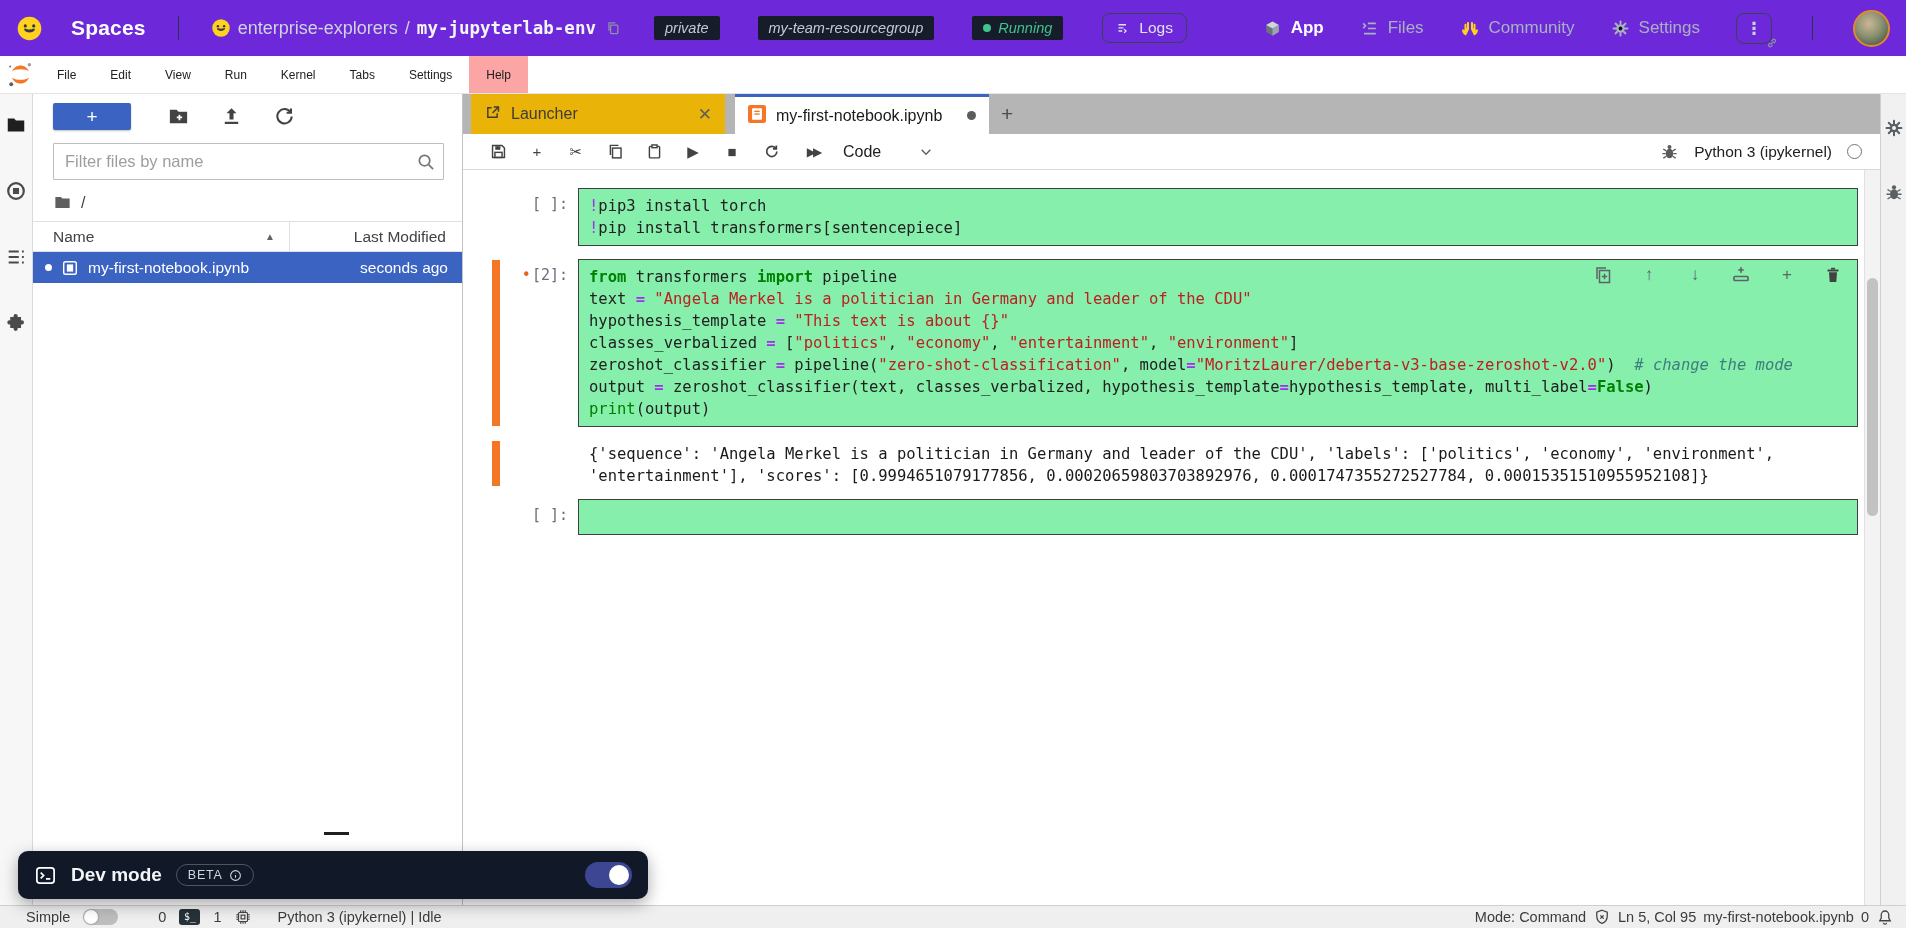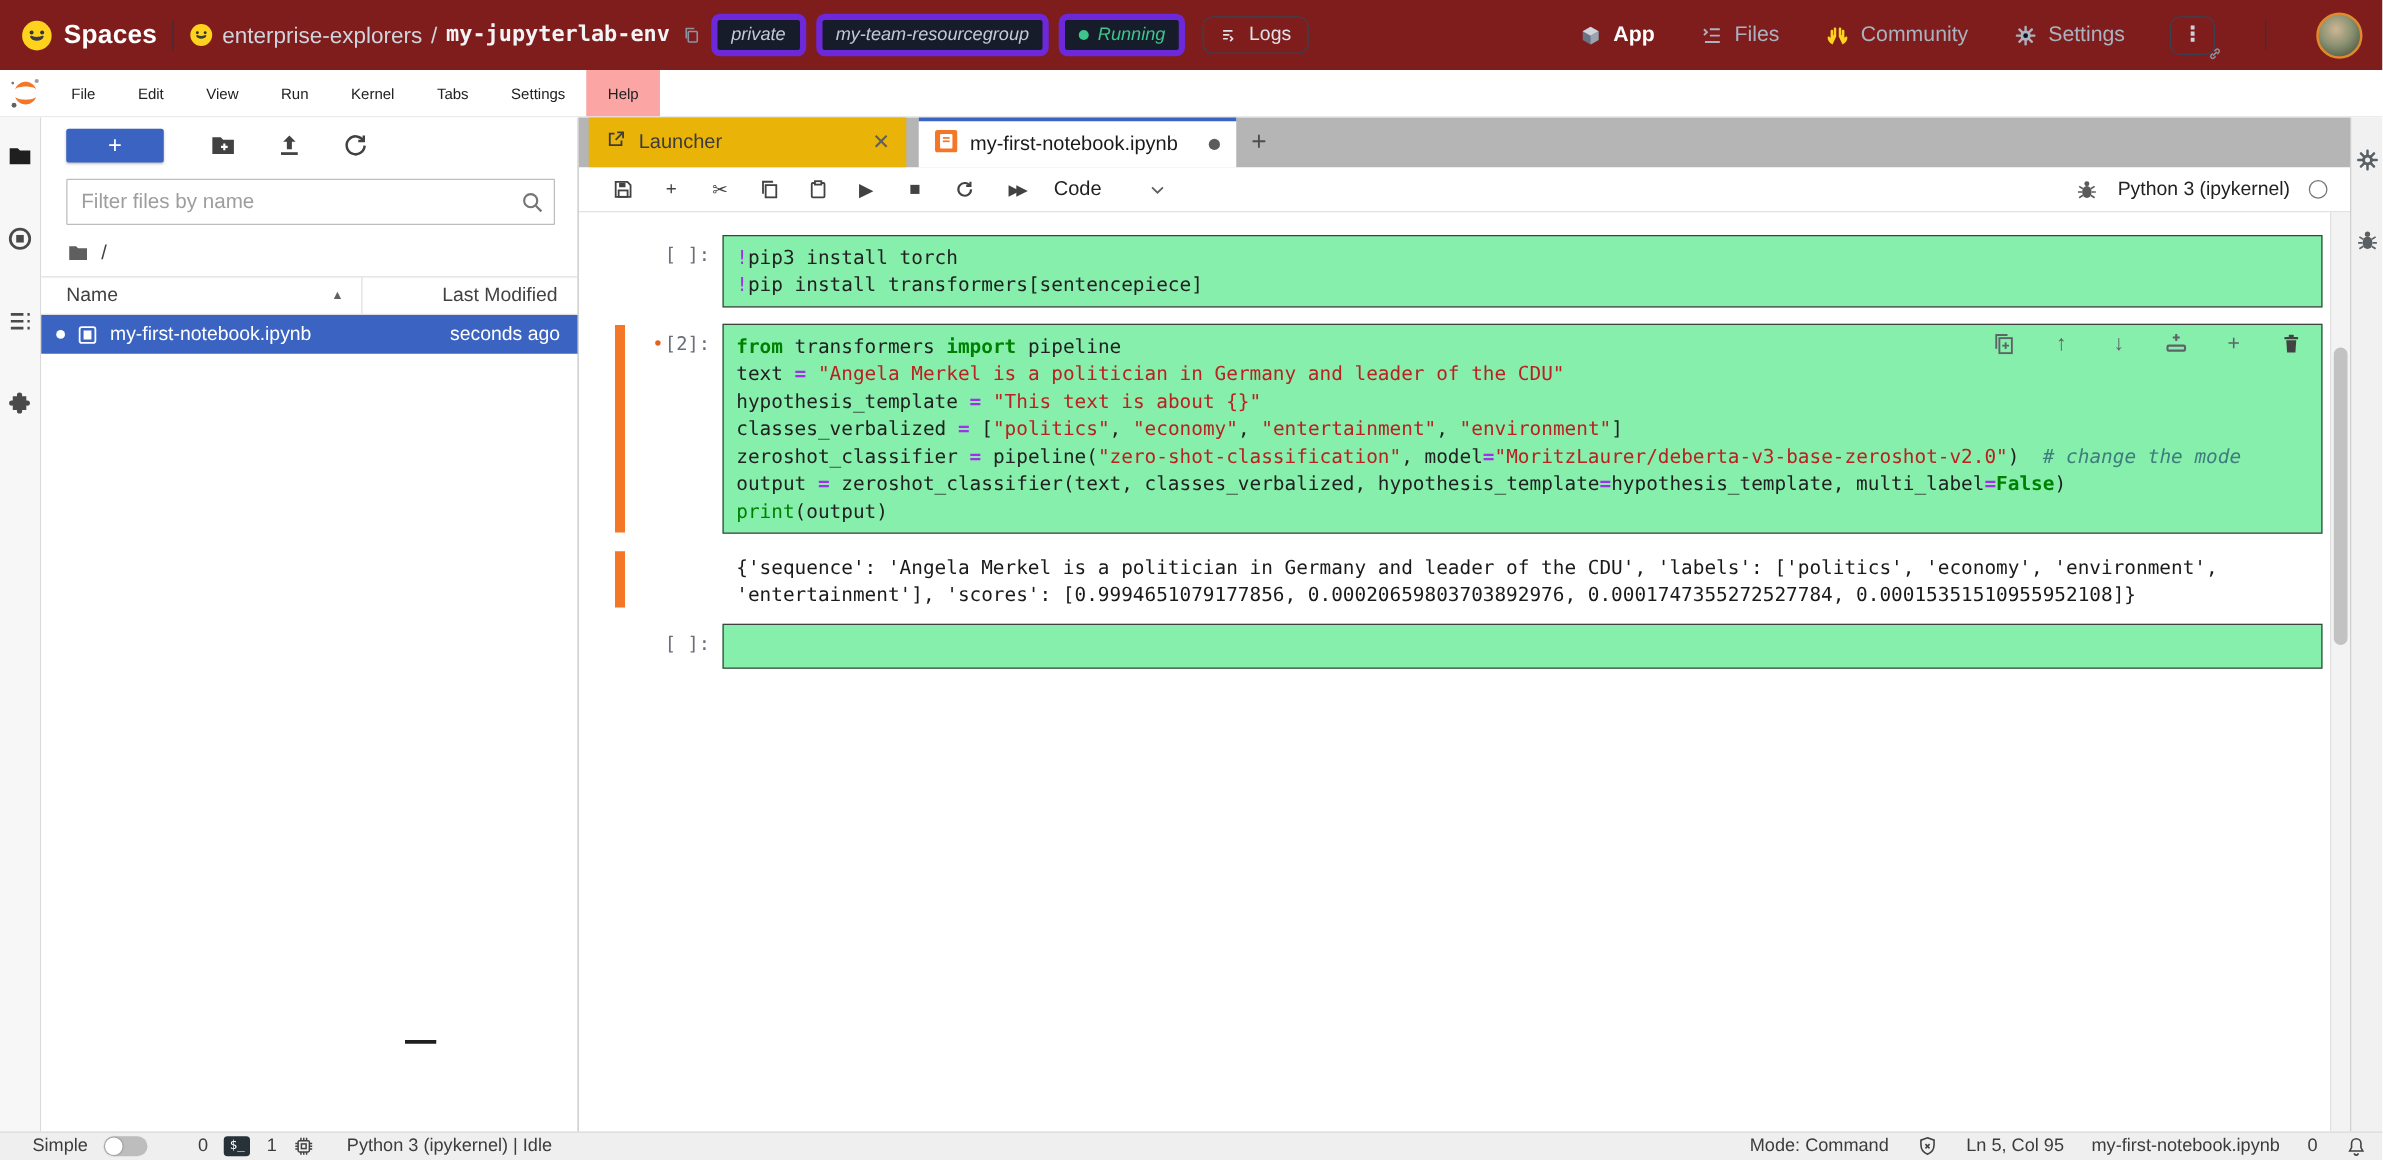--- a/index.html
+++ b/index.html
@@ -1,22 +1,22 @@
 <!DOCTYPE html>
 <html><head>
 <meta charset="utf-8">
 <style>
   * { margin:0; padding:0; box-sizing:border-box; cursor:default; }
   html,body { width:1906px; height:928px; overflow:hidden; background:#fff;
     font-family:"Liberation Sans","DejaVu Sans",sans-serif; }
   .screen { position:relative; width:1906px; height:928px; display:flex; flex-direction:column; }
 
   
-  .hf-topbar { height:56px; flex:0 0 56px; background:#7f1d1d; display:flex; align-items:center;
-    padding:0 16px; gap:8px; color:#e5e7eb; }
+  .hf-topbar { height:56px; flex:0 0 56px; background:#6d28d9; display:flex; align-items:center;
+    padding:0 16px; gap:28px; color:#e5e7eb; }
   .hf-topbar svg { display:block; }
   .brand { font-size:21px; font-weight:bold; color:#fff; letter-spacing:.2px; }
   .tb-sep { width:1px; height:24px; background:#2b3444; margin:0 4px; }
   .repo-line { display:flex; align-items:center; gap:7px; font-size:18px; }
   .repo-ns { color:#cfd4dd; }
   .repo-slash { color:#cfd4dd; }
   .repo-name { font-family:"DejaVu Sans Mono",monospace; font-weight:bold; color:#f3f4f6; font-size:17.5px; }
   .copy-icon { color:#8b93a1; margin-left:2px; }
   .badge { background:#161c29; border:5px solid #6d28d9; border-radius:7px; padding:4px 11px;
     font-size:14.5px; color:#c4cad4; white-space:nowrap;font-style:italic; }
@@ -145,21 +145,21 @@
     display:flex; align-items:center; font-size:14.5px; color:#3c3c3c; padding:0 12px 0 26px; }
   .sb-left { display:flex; align-items:center; gap:13px; }
   .sb-toggle { width:35px; height:16px; border-radius:8px; background:#bdbdbd; position:relative; }
   .sb-toggle .knob { position:absolute; left:1px; top:1px; width:14px; height:14px; border-radius:50%;
     background:#fff; box-shadow:0 0 2px rgba(0,0,0,.4); }
   .sb-gap { width:14px; }
   .term-badge { width:21px; height:16px; background:#263238; border-radius:3px; color:#fff;
     font-family:"DejaVu Sans Mono",monospace; font-size:10px; line-height:16px; text-align:center; }
   .chip-icon { width:18px; height:18px; color:#424242; }
   .sb-kernel { margin-left:12px; }
-  .sb-right { margin-left:auto; display:flex; align-items:center; gap:22px; }
+  .sb-right { margin-left:auto; display:flex; align-items:center; gap:7px; }
   .sb-right .sb-icon { width:18px; height:18px; color:#424242; }
 </style>
 </head>
 <body>
 
 <div class="screen">
 
   <header class="hf-topbar">
     <span>
       <svg width="27" height="27" viewBox="0 0 32 32">
@@ -523,20 +523,39 @@
       <span class="rs-icon">
         <svg viewBox="0 0 20 20" fill="currentColor">
             <ellipse cx="10" cy="12.2" rx="4" ry="5"></ellipse>
             <circle cx="10" cy="5.3" r="2.1"></circle>
             <path d="M2.5 12.2h3.4M14.1 12.2h3.4M3.5 7.5l3.2 2M16.5 7.5l-3.2 2M3.5 17l3.2-2M16.5 17l-3.2-2" stroke="currentColor" stroke-width="1.4" fill="none"></path>
           </svg>
       </span>
     </div>
   </div>
 
+  <div class="devmode">
+    <span class="term-icon">
+      <svg viewBox="0 0 24 24" fill="none" stroke="#fff" stroke-width="1.8">
+          <rect x="3" y="4" width="18" height="16" rx="3"></rect>
+          <path d="M7 9l3 3-3 3M12.5 15.5H17"></path>
+        </svg>
+    </span>
+    <span class="devmode-label">Dev mode</span>
+    <span class="beta-pill">
+      <span>BETA</span>
+      <svg width="13" height="13" viewBox="0 0 24 24" fill="none" stroke="currentColor" stroke-width="2">
+          <circle cx="12" cy="12" r="9"></circle>
+          <path d="M12 11v5M12 7.5v.5"></path>
+        </svg>
+    </span>
+    <span class="dm-toggle">
+        <span class="knob"></span>
+      </span>
+  </div>
 
   <footer class="status-bar">
     <div class="sb-left">
       <span>Simple</span>
       <span class="sb-toggle">
           <span class="knob"></span>
         </span>
       <span class="sb-gap"></span>
       <span>0</span>
       <span class="term-badge">$_</span>

